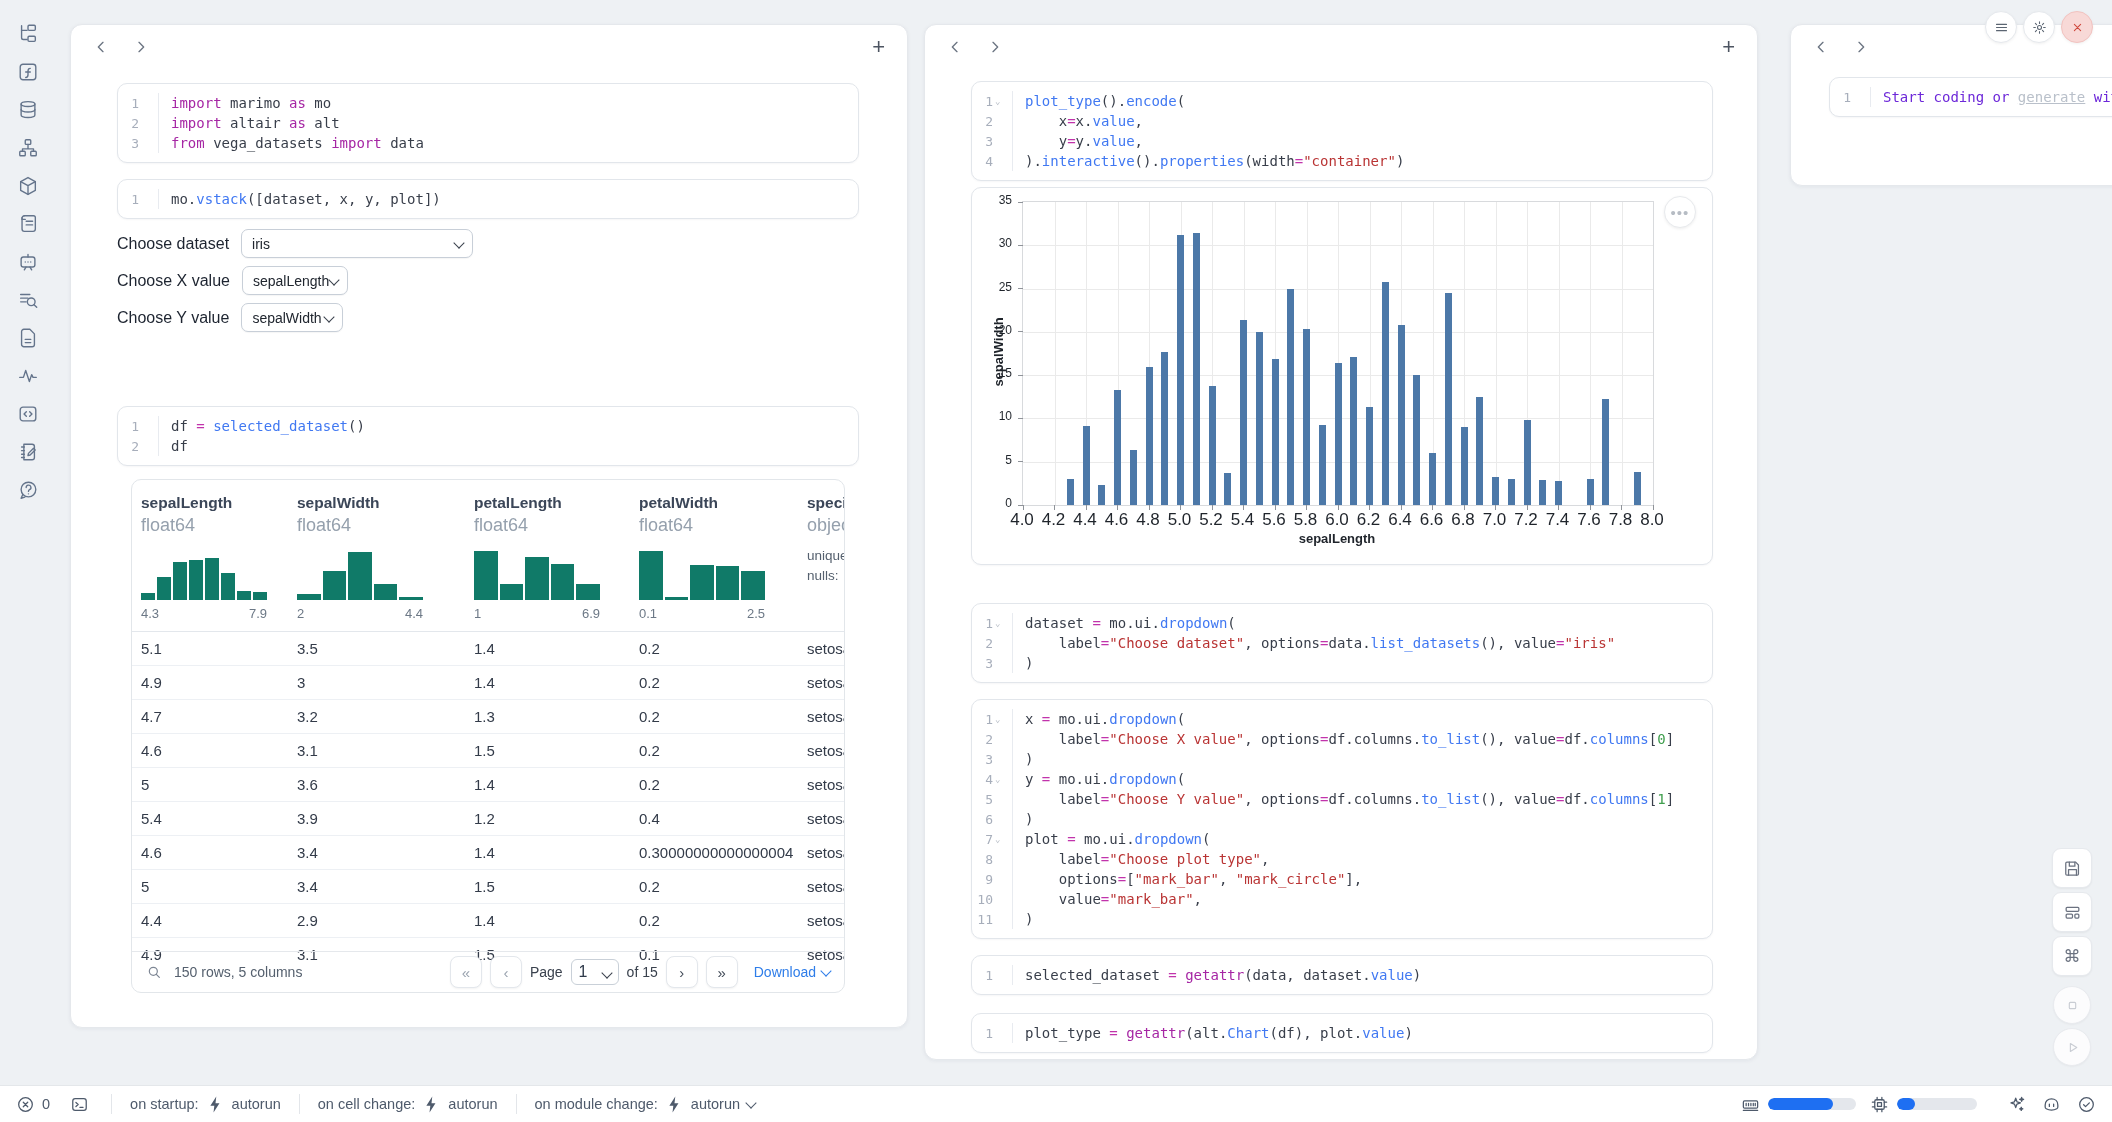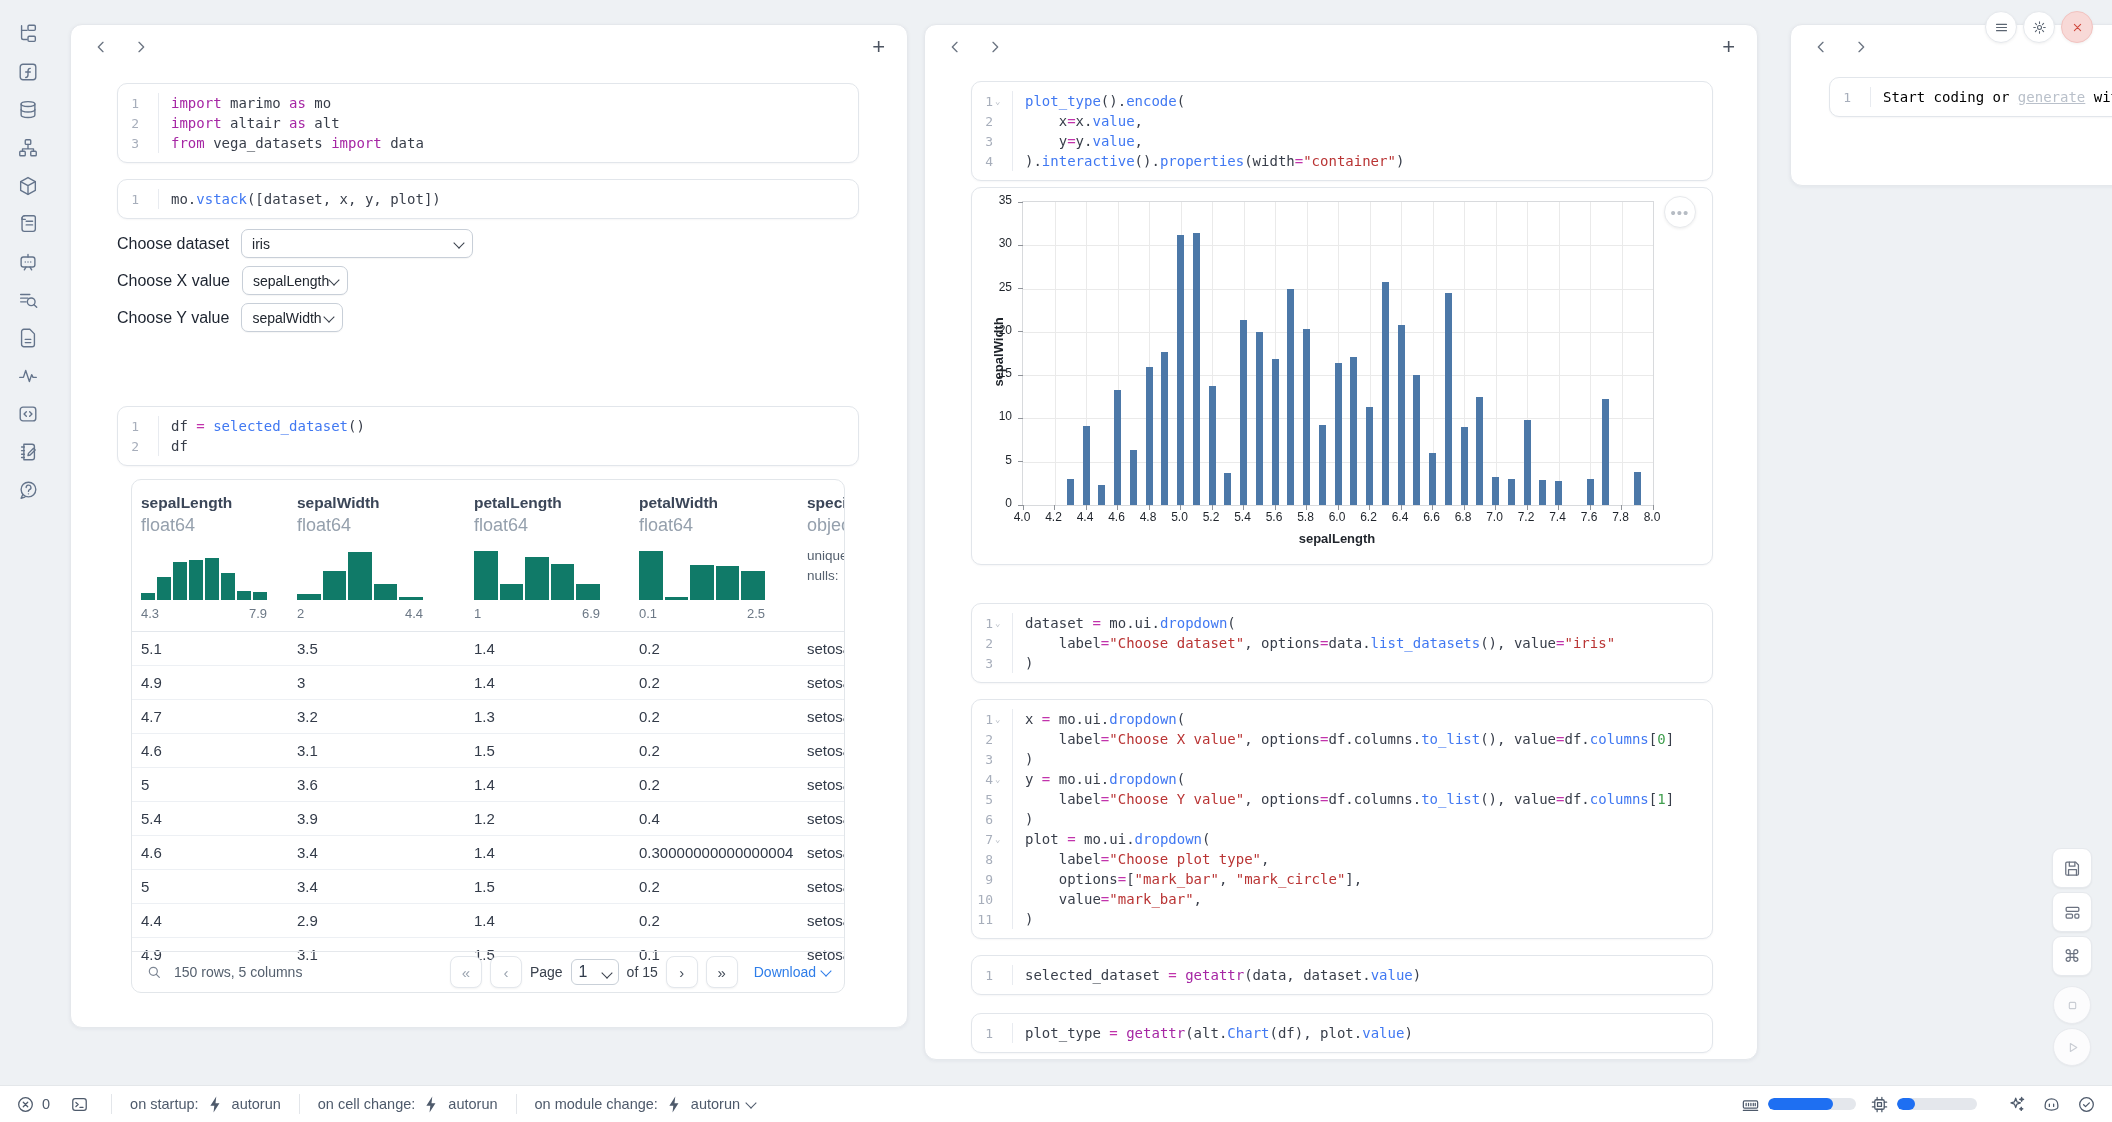--- a/index.html
+++ b/index.html
@@ -24,21 +24,21 @@
   .cell{position:absolute;background:#fff;border:1px solid #e2e6eb;border-radius:10px;
         padding:9px 0;box-shadow:0 1px 2px rgba(20,30,60,.04);}
   .cl{display:flex;height:20px;align-items:center;}
   .ln{flex:0 0 34px;display:flex;justify-content:flex-end;align-items:center;
       color:#a7aebb;font:13px "DejaVu Sans Mono",monospace;}
   .fold{width:11px;font-size:9px;color:#b4bac4;margin-left:2px;}
   .cd{border-left:1px solid #e8ebf0;padding-left:12px;margin-left:6px;white-space:pre;
       font:14px/20px "DejaVu Sans Mono",monospace;color:#383e4a;}
   .tk-kw{color:#a626a4;}.tk-fn{color:#4078f2;}.tk-str{color:#b93434;}
   .tk-num{color:#3f9e4d;}.tk-op{color:#c133ab;}.tk-d{color:#383e4a;}
-  .tk-ph{color:#000000;}.tk-phu{color:#b9c0ca;text-decoration:underline;}
+  .tk-ph{color:#6d28d9;}.tk-phu{color:#b9c0ca;text-decoration:underline;}
   
   .controls{position:absolute;left:46px;top:204px;display:flex;flex-direction:column;gap:8px;}
   .ctl-row{display:flex;align-items:center;gap:12px;height:29px;}
   .ctl-label{font-size:16px;color:#1d2430;}
   .dd{position:relative;height:29px;border:1px solid #c8cfd8;border-radius:7px;background:#fff;
       display:flex;align-items:center;padding:0 26px 0 10px;box-sizing:border-box;
       box-shadow:0 1px 1px rgba(0,0,0,.04);cursor:pointer;}
   .dd-val{font-size:14px;color:#20262f;}
   .chev{width:7px;height:7px;border-right:1.8px solid currentColor;border-bottom:1.8px solid currentColor;
         transform:rotate(45deg);display:inline-block;}
@@ -80,21 +80,21 @@
   
   .chart-card{position:absolute;left:46px;top:162px;width:740px;height:376px;border:1px solid #e2e6eb;
               border-radius:10px;background:#fff;box-shadow:0 1px 2px rgba(20,30,60,.04);}
   .plot{position:absolute;left:50px;top:13px;width:630px;height:303px;border:1px solid #d8dadd;background:#fff;}
   .gridv{position:absolute;top:0;bottom:0;width:1px;background:#eaeaea;}
   .gridh{position:absolute;left:0;right:0;height:1px;background:#eaeaea;}
   .vbar{position:absolute;bottom:0;width:7px;background:#4c78a8;}
   .xtickmark{position:absolute;top:303px;width:1px;height:5px;background:#8f9399;}
   .ytickmark{position:absolute;left:-5px;width:5px;height:1px;background:#8f9399;}
   .xlabels{position:absolute;left:50px;top:322px;width:630px;height:16px;}
-  .xtick{position:absolute;width:40px;text-align:center;font-size:12px;color:#1f242b;font-weight:500;}
+  .xtick{position:absolute;width:40px;text-align:center;font-size:17px;color:#1f242b;font-weight:500;}
   .ylabels{position:absolute;left:8px;top:13px;width:36px;height:303px;}
   .ytick{position:absolute;right:4px;width:30px;text-align:right;font-size:12px;color:#1f242b;font-weight:500;}
   .ylabel{position:absolute;left:26px;top:164px;transform:translate(-50%,-50%) rotate(-90deg);
           font-size:13px;font-weight:700;color:#1f242b;white-space:nowrap;}
   .xlabel{position:absolute;left:50px;top:343px;width:630px;text-align:center;font-size:13px;
           font-weight:700;color:#1f242b;}
   .chart-menu{position:absolute;right:16px;top:8px;width:30px;height:30px;border-radius:50%;background:#fff;
               border:1px solid #e8eaed;box-shadow:0 1px 3px rgba(0,0,0,.07);display:flex;align-items:center;
               justify-content:center;color:#b6bcc4;font-size:15px;letter-spacing:1px;cursor:pointer;}
   

